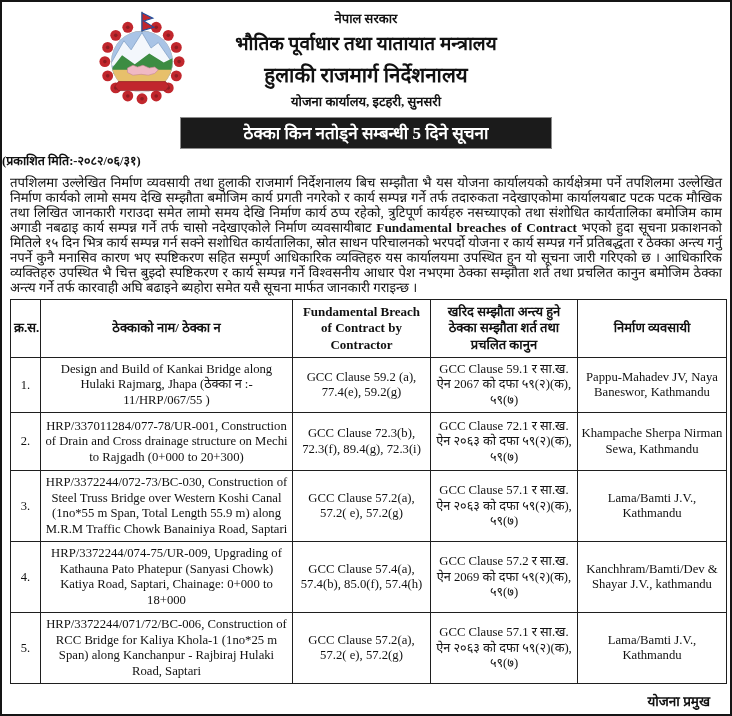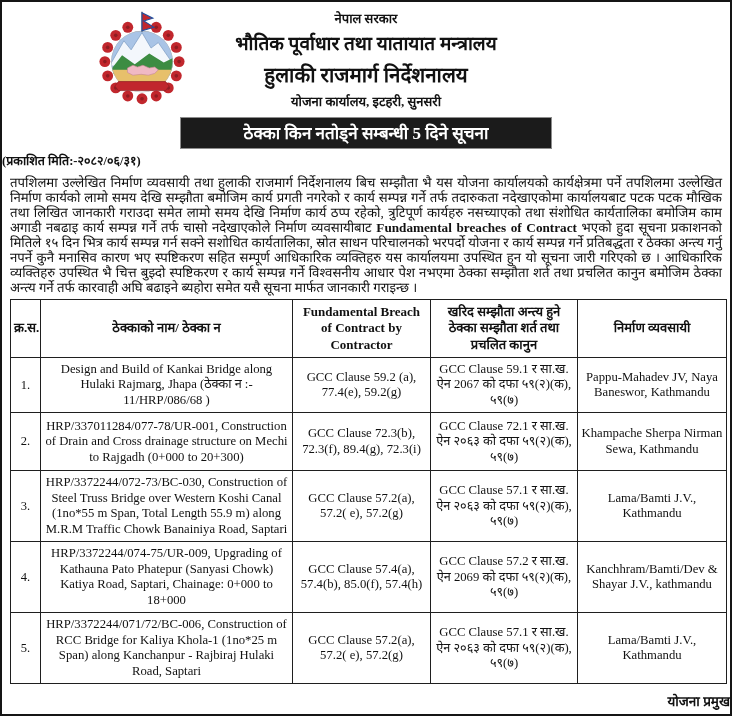--- a/index.html
+++ b/index.html
@@ -29,21 +29,21 @@
   .notice th, .notice td {
     border:1px solid #1f1f1f; text-align:center; vertical-align:middle;
     padding:4px 3px; overflow:hidden;
   }
   .notice th { font-size:13px; font-weight:bold; line-height:1.25; }
   .notice td { font-size:12.7px; line-height:1.22; }
   .notice .sn { font-size:12.5px; }
   tr.hrow  { height:58px; }
   tr.r0 { height:54px; } tr.r1 { height:58px; } tr.r2 { height:63px; }
   tr.r3 { height:60px; } tr.r4 { height:59px; }
-  .sign { position:absolute; right:0; bottom:4px; font-weight:bold; font-size:13.5px; }
+  .sign { position:absolute; right:20px; bottom:4px; font-weight:bold; font-size:13.5px; }
 </style>
 </head>
 <body>
 
 <div class="page">
 
   <svg class="emblem" viewBox="0 0 100 106" aria-hidden="true">
     <defs>
       <clipPath id="inner">
           <circle cx="50" cy="57" r="34"></circle>
@@ -124,21 +124,21 @@
     <tbody>
         <tr class="hrow">
       <th>क्र.स.</th>
       <th>ठेक्काको नाम/ ठेक्का न</th>
       <th>Fundamental Breach of Contract by Contractor</th>
       <th>खरिद सम्झौता अन्त्य हुने ठेक्का सम्झौता शर्त तथा प्रचलित कानुन</th>
       <th>निर्माण व्यवसायी</th>
     </tr>
     <tr class="r0">
       <td class="sn">1.</td>
-      <td>Design and Build of Kankai Bridge along Hulaki Rajmarg, Jhapa  (ठेक्का न :- 11/HRP/086/68 )</td>
+      <td>Design and Build of Kankai Bridge along Hulaki Rajmarg, Jhapa  (ठेक्का न :- 11/HRP/067/55 )</td>
       <td>GCC Clause 59.2 (a), 77.4(e), 59.2(g)</td>
       <td>GCC Clause 59.1 र सा.ख. ऐन 2067 को दफा ५९(२)(क), ५९(७)</td>
       <td>Pappu-Mahadev JV, Naya Baneswor, Kathmandu</td>
     </tr>
     <tr class="r1">
       <td class="sn">2.</td>
       <td>HRP/337011284/077-78/UR-001, Construction of Drain and Cross drainage structure on Mechi to Rajgadh (0+000 to 20+300)</td>
       <td>GCC Clause 72.3(b), 72.3(f), 89.4(g), 72.3(i)</td>
       <td>GCC Clause 72.1 र सा.ख. ऐन २०६३ को दफा ५९(२)(क), ५९(७)</td>
       <td>Khampache Sherpa Nirman Sewa, Kathmandu</td>

